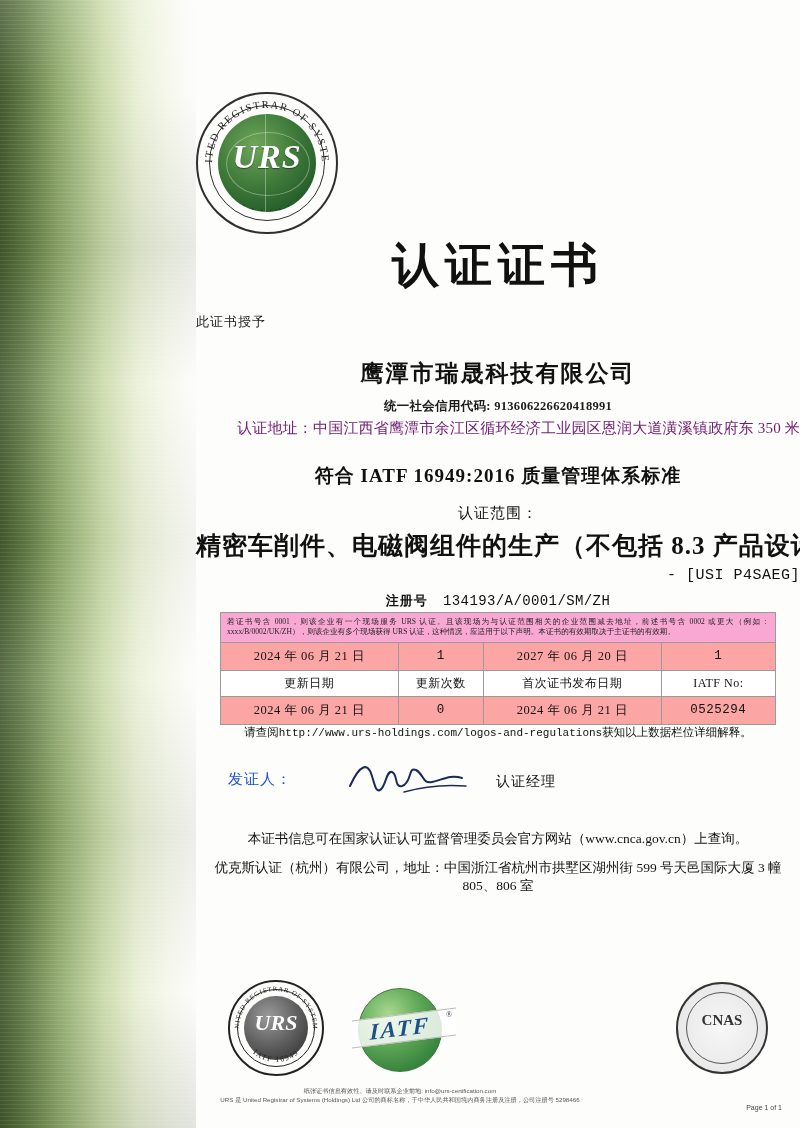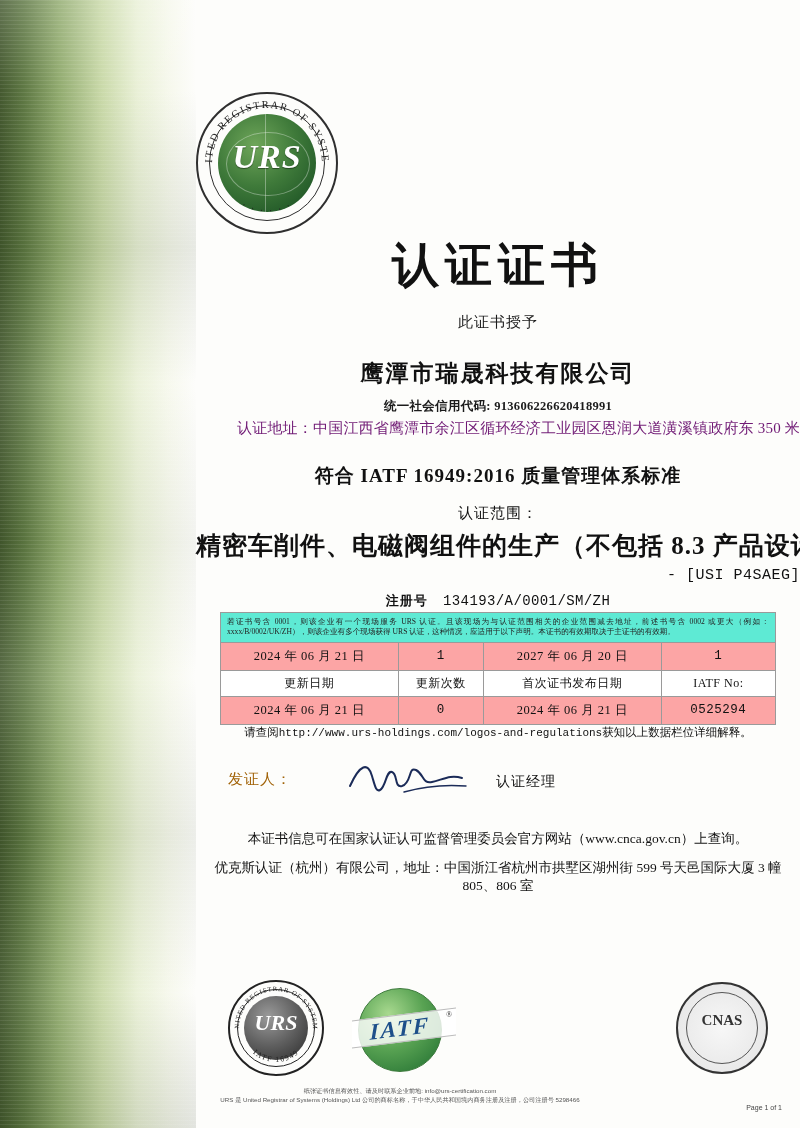--- a/index.html
+++ b/index.html
@@ -150,22 +150,21 @@
     font-size: 47px;
     font-weight: bold;
     letter-spacing: 6px;
     color: #111;
   }
 
   .awarded-to {
     position: absolute;
     left: 0; top: 313px;
     width: 604px;
-    text-align: center;
-    font-size: 15px;
+    font-size: 13px;
     letter-spacing: 1px;
     color: #1b1b1b;
   }
   .company {
     position: absolute;
     left: 0; top: 358px;
     width: 604px;
     text-align: center;
     font-size: 23px;
     font-weight: bold;
@@ -254,21 +253,21 @@
   
   .data-table {
     position: absolute;
     left: 24px;
     top: 612px;
     width: 556px;
     border-collapse: collapse;
     font-size: 11.5px;
   }
   .note-cell {
-    background: #5eead4;
+    background: #f9a8d4;
     border: 1px solid #9a9a9a;
     padding: 4px 6px;
     font-size: 7.6px;
     line-height: 1.38;
     color: #222;
     text-align: justify;
   }
   .hdr-cell {
     background: #ffffff;
     border: 1px solid #9a9a9a;
@@ -303,21 +302,21 @@
   .refer-line .url {
     font-family: "Liberation Mono", monospace;
     font-size: 11px;
   }
 
   .issuer-label {
     position: absolute;
     left: 32px; top: 770px;
     font-size: 15px;
     letter-spacing: 1px;
-    color: #a16207;
+    color: #1d4ed8;
   }
   .manager-label {
     position: absolute;
     left: 300px; top: 773px;
     font-size: 14px;
     letter-spacing: 1px;
     color: #111;
   }
   .signature {
     position: absolute;

